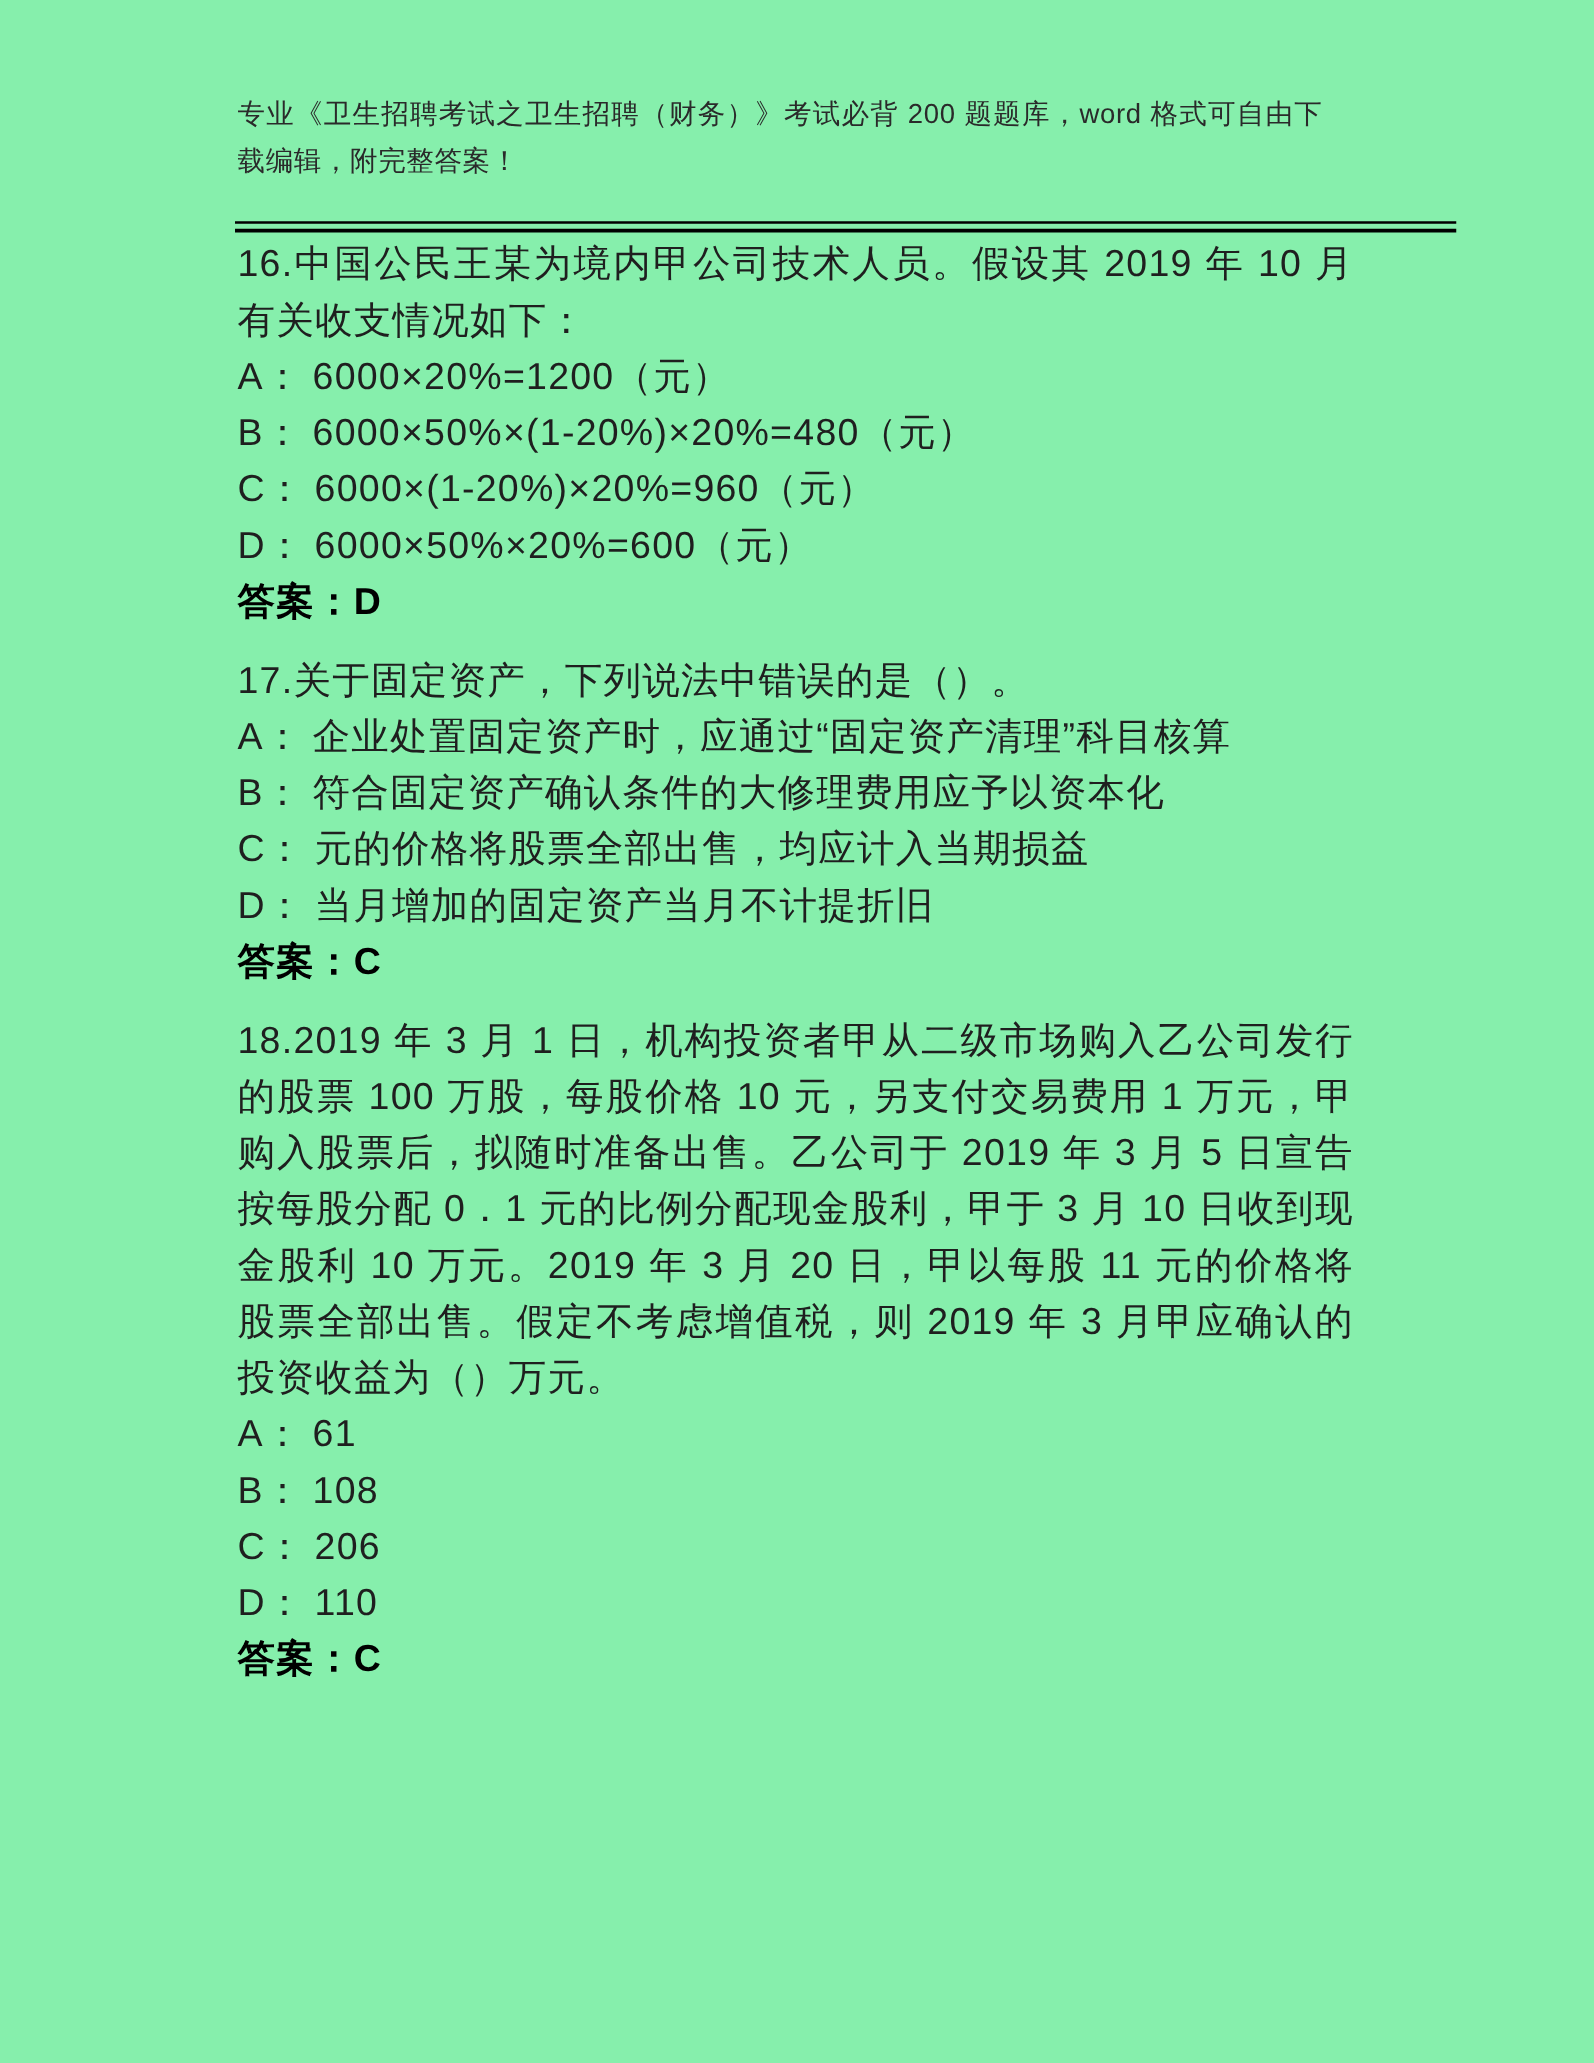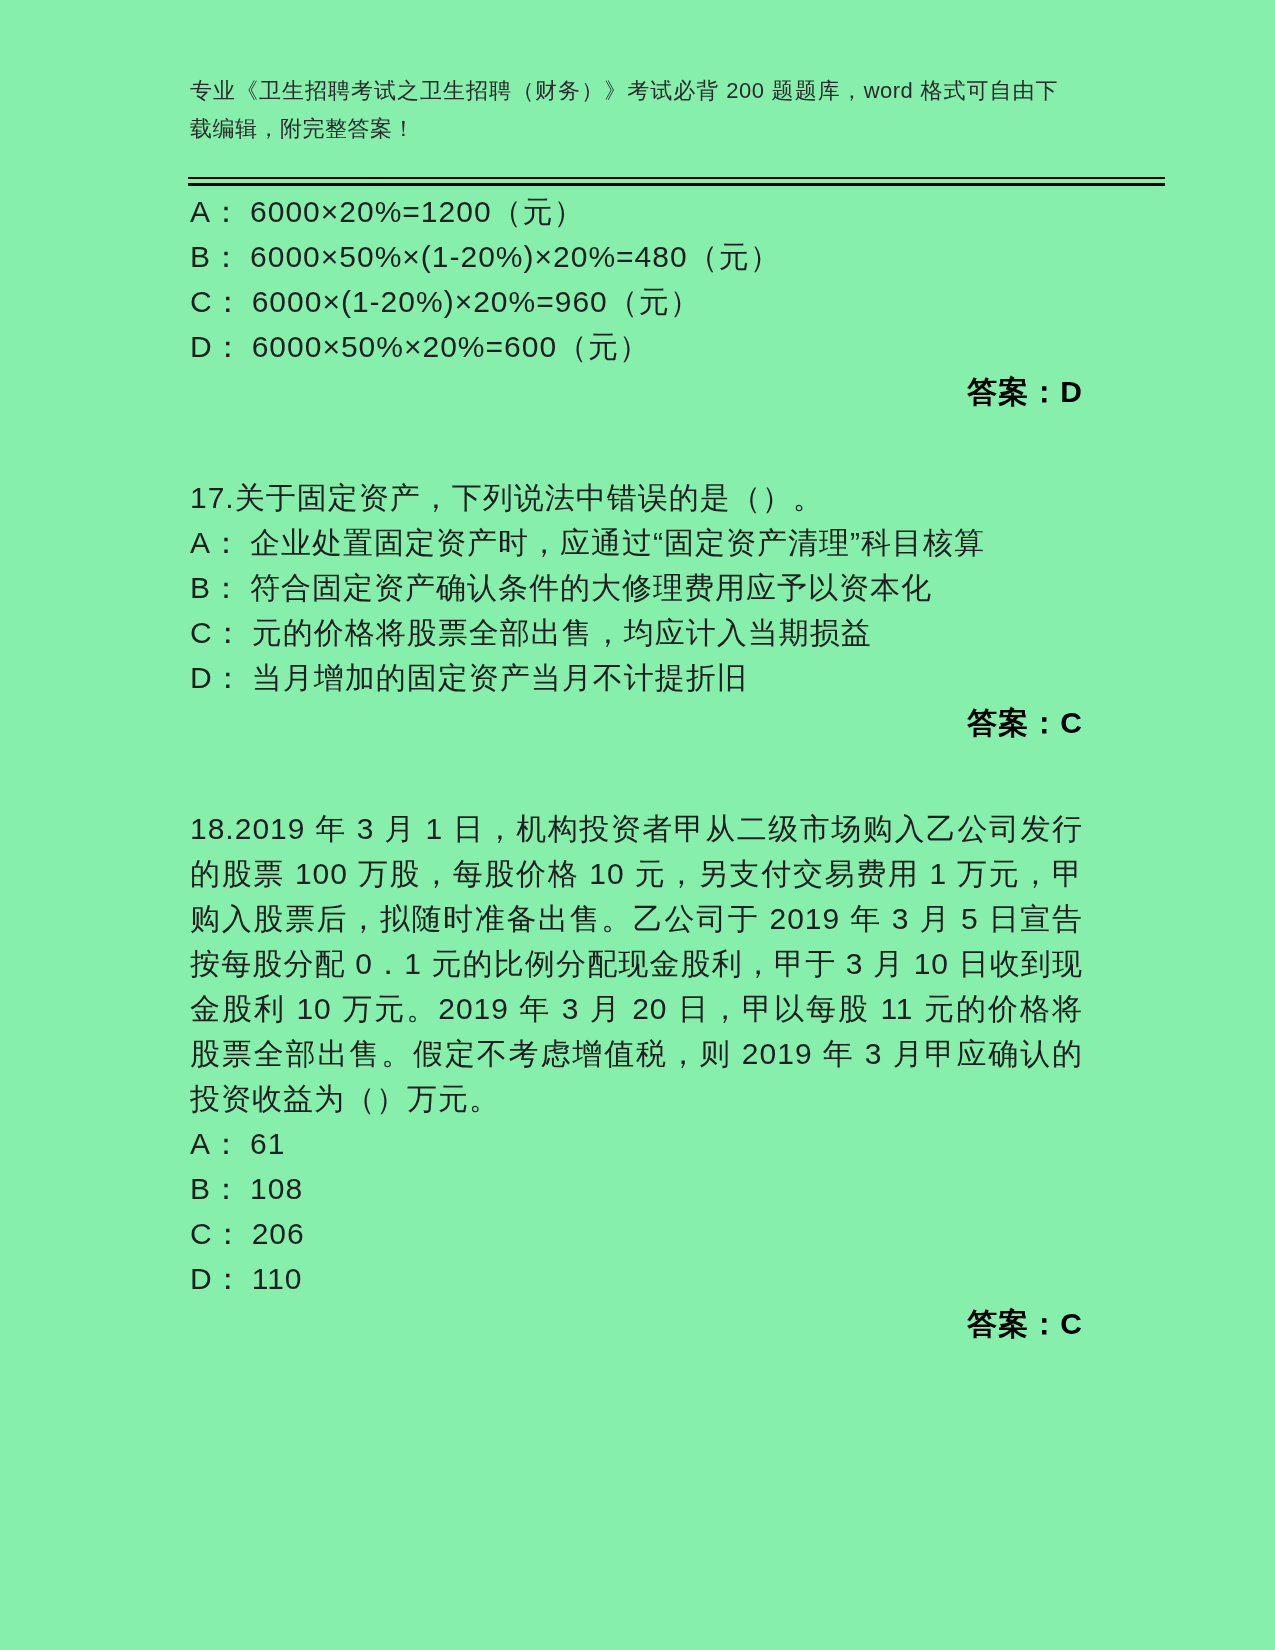--- a/index.html
+++ b/index.html
@@ -35,56 +35,56 @@
   }
   
   .content {
     margin: 3px 0 0 190px;
     width: 893px;
     font-size: 30px;
     line-height: 45px;
     letter-spacing: 1px;
   }
   .question + .question {
-    margin-top: 61px;
+    margin-top: 18px;
   }
   .q-text {
     text-align: justify;
     text-justify: inter-ideograph;
   }
   .option {
     display: flex;
     align-items: baseline;
   }
   .option-label {
     flex: 0 0 auto;
     margin-right: 8px;
     white-space: nowrap;
   }
   .option-text {
     flex: 1 1 auto;
   }
   .answer-line {
     font-weight: 700;
     color: #000000;
-    text-align: right;
   }
 </style>
 </head>
 <body>
 
 <div class="page">
 
   <div class="doc-header">专业《卫生招聘考试之卫生招聘（财务）》考试必背 200 题题库，word 格式可自由下载编辑，附完整答案！</div>
 
   <div class="header-divider"></div>
 
   <div class="content">
 
     <div class="question">
+      <div class="q-text">16.中国公民王某为境内甲公司技术人员。假设其 2019 年 10 月有关收支情况如下：</div>
       <div class="option">
         <span class="option-label">A：</span>
         <span class="option-text">6000×20%=1200（元）</span>
       </div>
       <div class="option">
         <span class="option-label">B：</span>
         <span class="option-text">6000×50%×(1-20%)×20%=480（元）</span>
       </div>
       <div class="option">
         <span class="option-label">C：</span>

